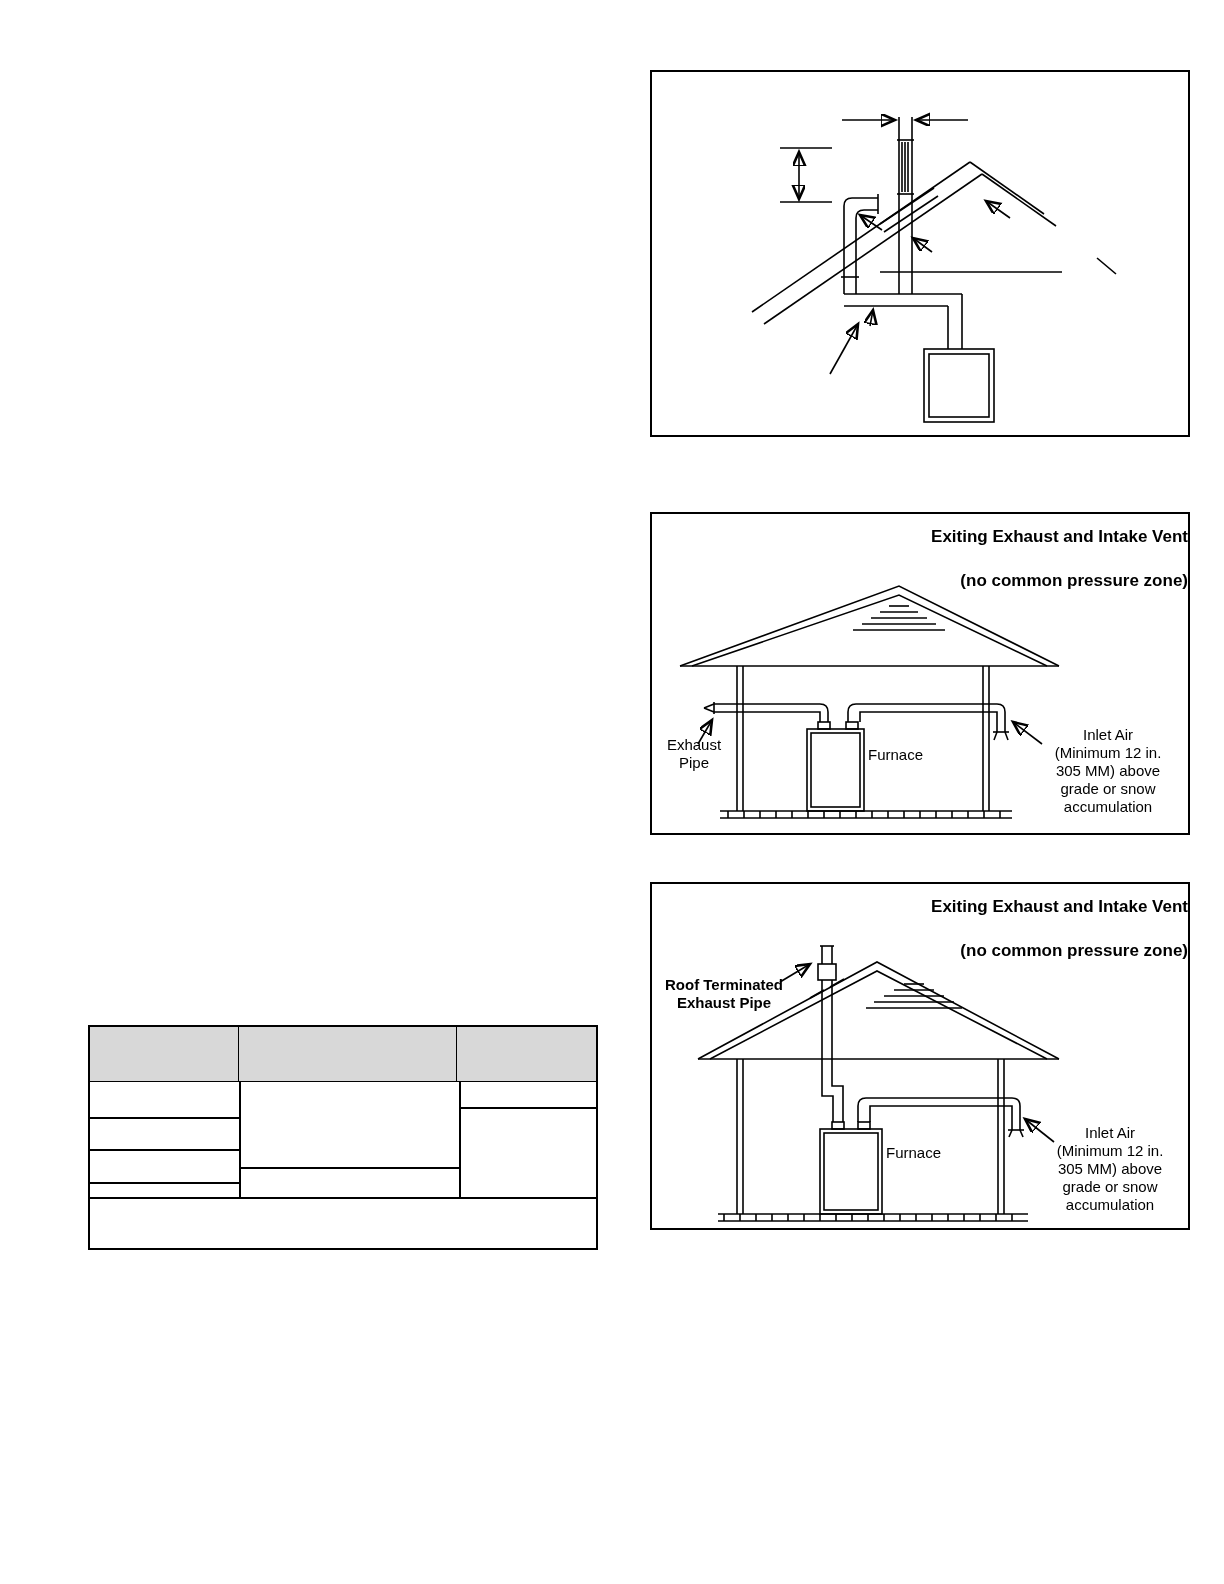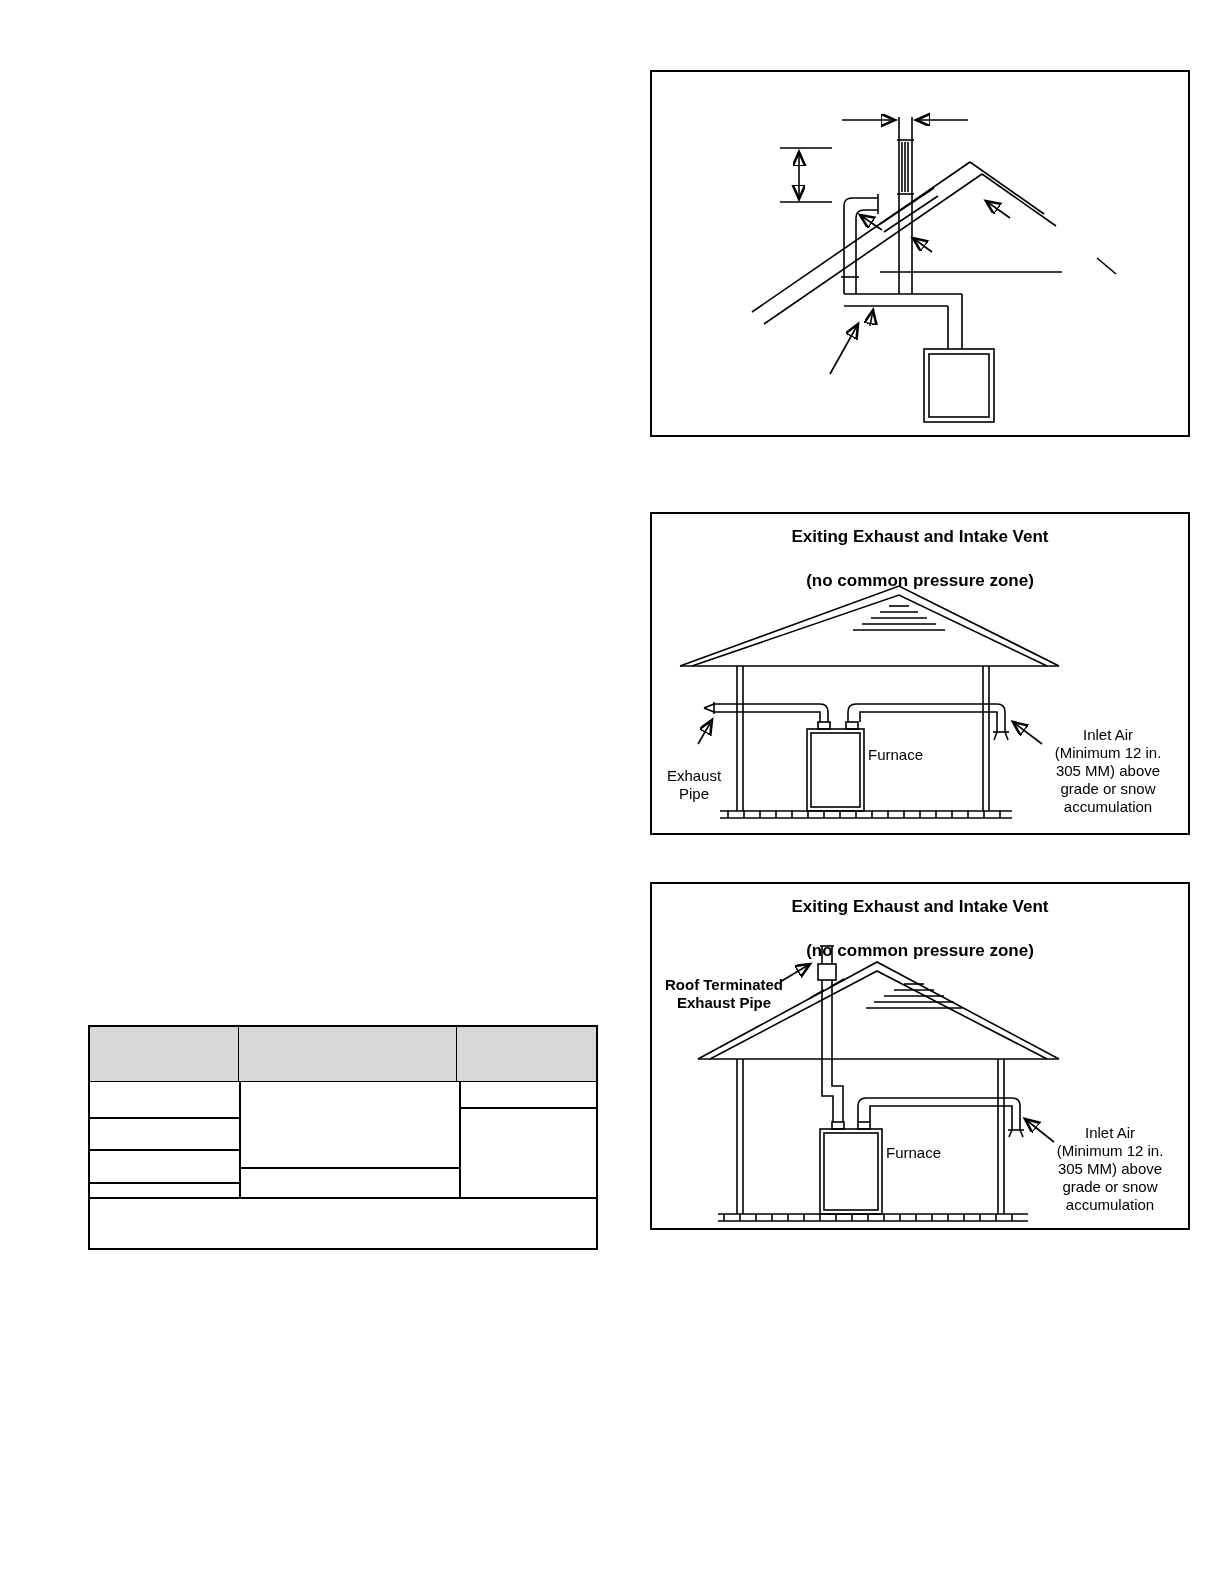--- a/index.html
+++ b/index.html
@@ -15,21 +15,21 @@
     position: absolute;
     border: 2px solid #000;
     background: #fff;
     box-sizing: border-box;
   }
   #fig1 { left: 650px; top: 70px;  width: 540px; height: 367px; }
   #fig2 { left: 650px; top: 512px; width: 540px; height: 323px; }
   #fig3 { left: 650px; top: 882px; width: 540px; height: 348px; }
   .fig-title {
     position: absolute; left: 0; right: 0; top: 12px;
-    text-align: center; font-weight: bold;
+    text-align: right; font-weight: bold;
     font-size: 17px; line-height: 22px;
     white-space: pre-line;
   }
   .lbl {
     position: absolute;
     font-size: 15px; line-height: 18px;
     white-space: pre-line;
   }
   .center { text-align: center; }
   .fig svg { position: absolute; left: 0; top: 0; }
@@ -191,21 +191,21 @@
       <line x1="68" y1="304" x2="360" y2="304"></line>
       <path d="M76,297 V304 M92,297 V304 M108,297 V304 M124,297 V304 M140,297 V304 M156,297 V304 M172,297 V304 M188,297 V304 M204,297 V304 M220,297 V304 M236,297 V304 M252,297 V304 M268,297 V304 M284,297 V304 M300,297 V304 M316,297 V304 M332,297 V304 M348,297 V304"></path>
     </g>
 
     <g>
       <line x1="46" y1="230" x2="60" y2="206" marker-end="url(#ah2)"></line>
       <line x1="390" y1="230" x2="361" y2="208" marker-end="url(#ah2)"></line>
     </g>
   </svg>
 
-  <div class="lbl center" style="left:10px; top:222px; width:64px;margin-top:31px;">Exhaust
+  <div class="lbl center" style="left:10px; top:222px; width:64px;">Exhaust
 Pipe</div>
   <div class="lbl" style="left:216px; top:232px;">Furnace</div>
   <div class="lbl center" style="left:382px; top:212px; width:148px;">Inlet Air
 (Minimum 12 in.
 305 MM) above
 grade or snow
 accumulation</div>
 </div>
 
 <div class="fig" id="fig3">

